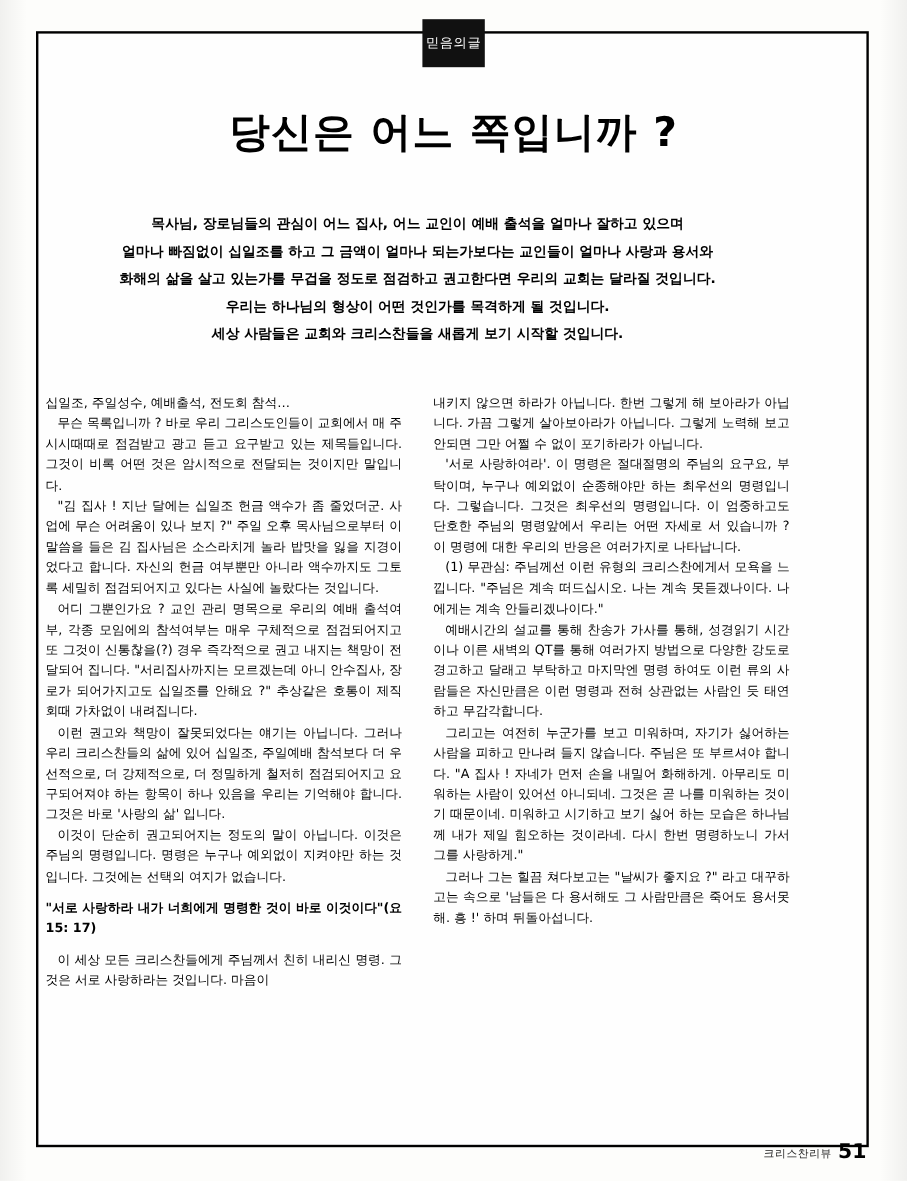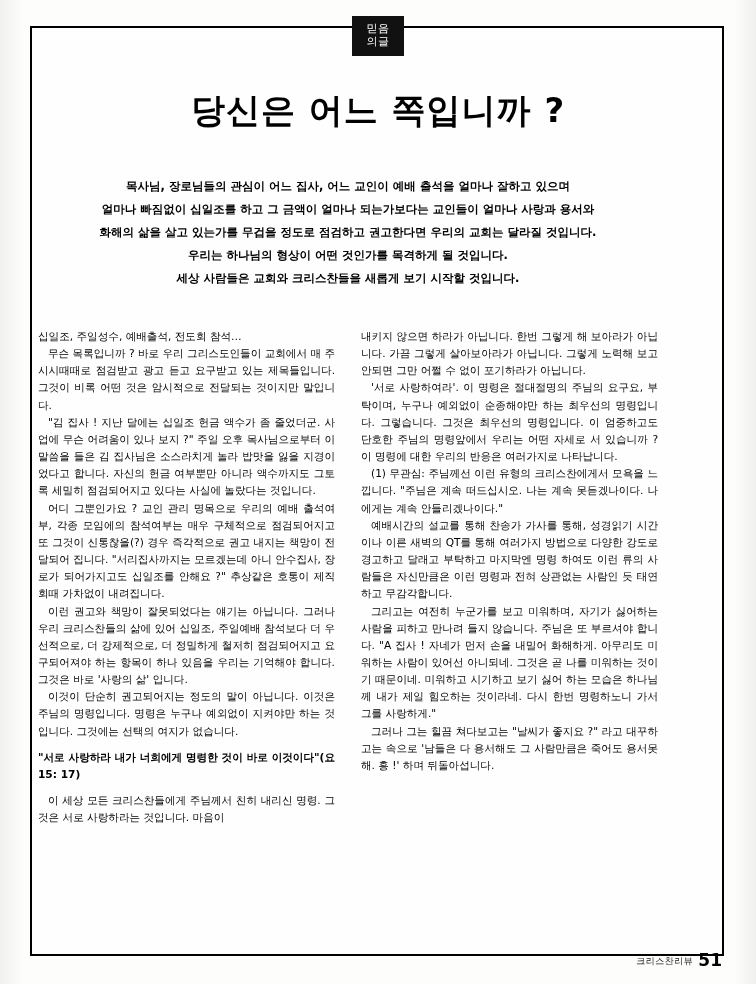--- a/index.html
+++ b/index.html
@@ -37,21 +37,20 @@
   .badge {
     position: absolute;
     left: 50%;
     transform: translateX(-50%);
     top: 16px;
     width: 52px;
     height: 40px;
     background: #111;
     color: #fff;
     display: flex;
-    flex-direction: column;
     align-items: center;
     justify-content: center;
     line-height: 1.15;
     font-size: 11px;
     letter-spacing: 0.5px;
     font-family: "DejaVu Sans", sans-serif;
     z-index: 5;
   }
   .badge span { display: block; }
 

